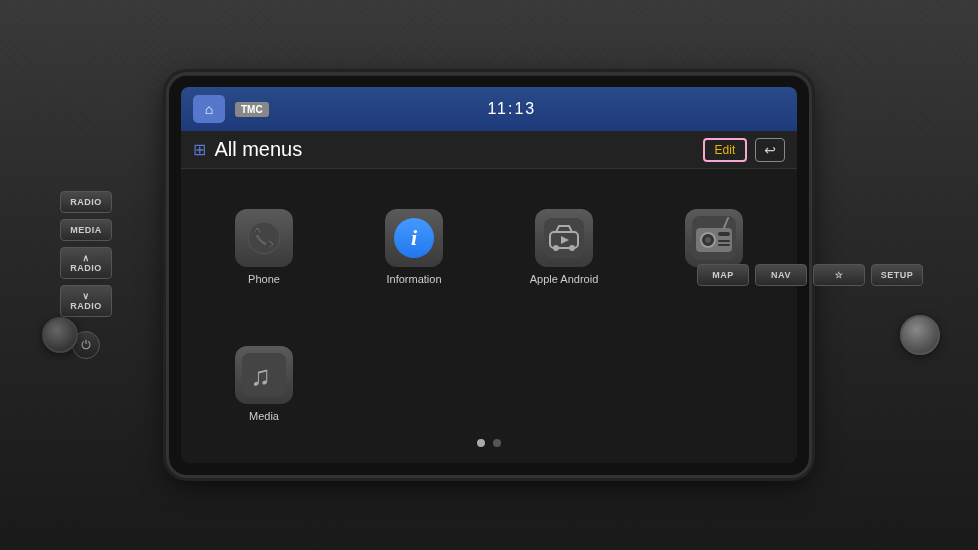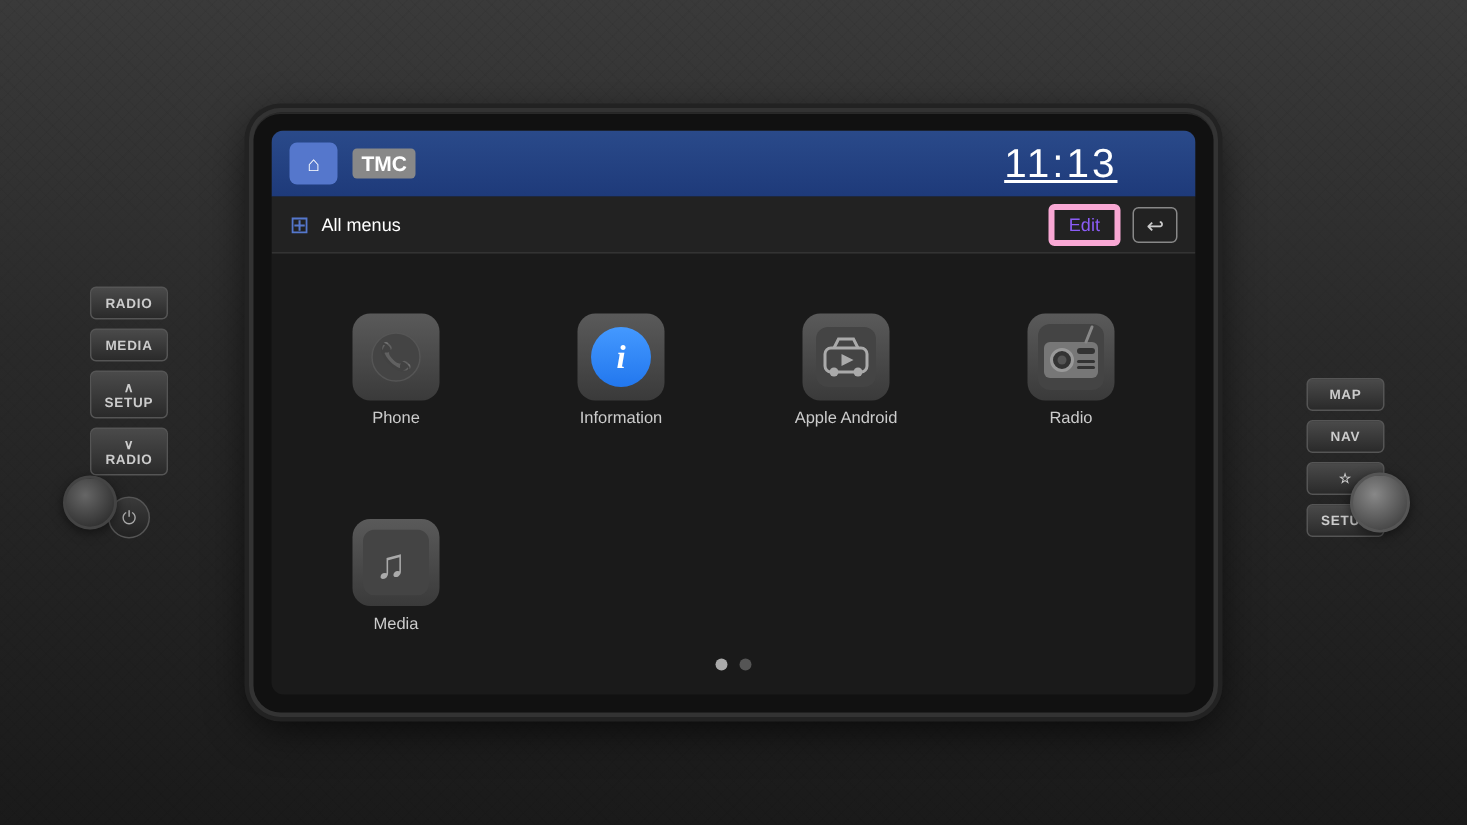--- a/index.html
+++ b/index.html
@@ -95,24 +95,23 @@
       box-shadow: 0 2px 8px rgba(0,0,0,0.5);
     }
 
     
     .side-buttons-right {
       position: absolute;
       right: 55px;
       top: 50%;
       transform: translateY(-50%);
       display: flex;
-      flex-direction: column;
+      flex-direction: row;
       gap: 6px;
       align-items: flex-start;
-      margin-top: 30px;
     }
 
     .knob-right {
       position: absolute;
       right: 38px;
       top: 50%;
       transform: translateY(-50%) translateY(60px);
       width: 40px;
       height: 40px;
       border-radius: 50%;
@@ -169,62 +168,61 @@
     .home-icon {
       color: white;
       font-size: 14px;
     }
 
     .tmc-badge {
       background: #888;
       border-radius: 3px;
       padding: 2px 6px;
       color: white;
-      font-size: 14px;
+      font-size: 10px;
       font-weight: bold;
     }
 
     .clock {
       flex: 1;
-      text-align: right;
+      text-align: center;
       color: white;
-      font-size: 27px;
+      font-size: 16px;
       font-weight: 300;
       letter-spacing: 2px;
-      text-decoration: underline;
     }
 
     
     .menu-bar {
       background: #222;
       height: 38px;
       display: flex;
       align-items: center;
       padding: 0 12px;
       gap: 8px;
       border-bottom: 1px solid #333;
     }
 
     .menu-grid-icon {
       color: #5577cc;
       font-size: 16px;
     }
 
     .all-menus-text {
       color: white;
-      font-size: 12px;
+      font-size: 20px;
       font-weight: 500;
       flex: 1;
     }
 
     .edit-btn {
       background: transparent;
-      border: 4px solid #f9a8d4;
+      border: 2px solid #f9a8d4;
       border-radius: 4px;
-      color: #8b5cf6;
+      color: #eab308;
       font-size: 12px;
       padding: 3px 10px;
       cursor: pointer;
     }
 
     .back-btn {
       background: transparent;
       border: 1px solid #888;
       border-radius: 4px;
       color: #ccc;
@@ -357,21 +355,21 @@
     }
   </style>
 </head>
 <body>
 
 <div class="dashboard">
 
   <div class="side-buttons-left">
     <div class="side-btn">RADIO</div>
     <div class="side-btn">MEDIA</div>
-    <div class="side-btn">∧ SETUP</div>
+    <div class="side-btn">∧ RADIO</div>
     <div class="side-btn">∨ RADIO</div>
     <div class="side-btn-power">⏻</div>
   </div>
 
   <div class="knob-left"></div>
 
   <div class="screen-housing">
     <div class="screen">
 
       <div class="top-bar">

